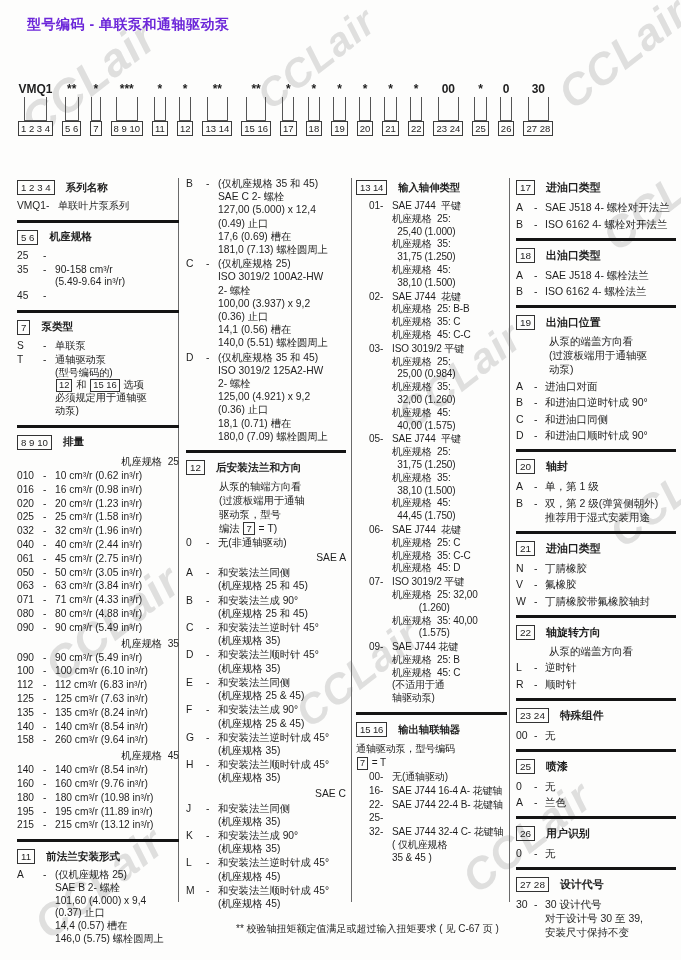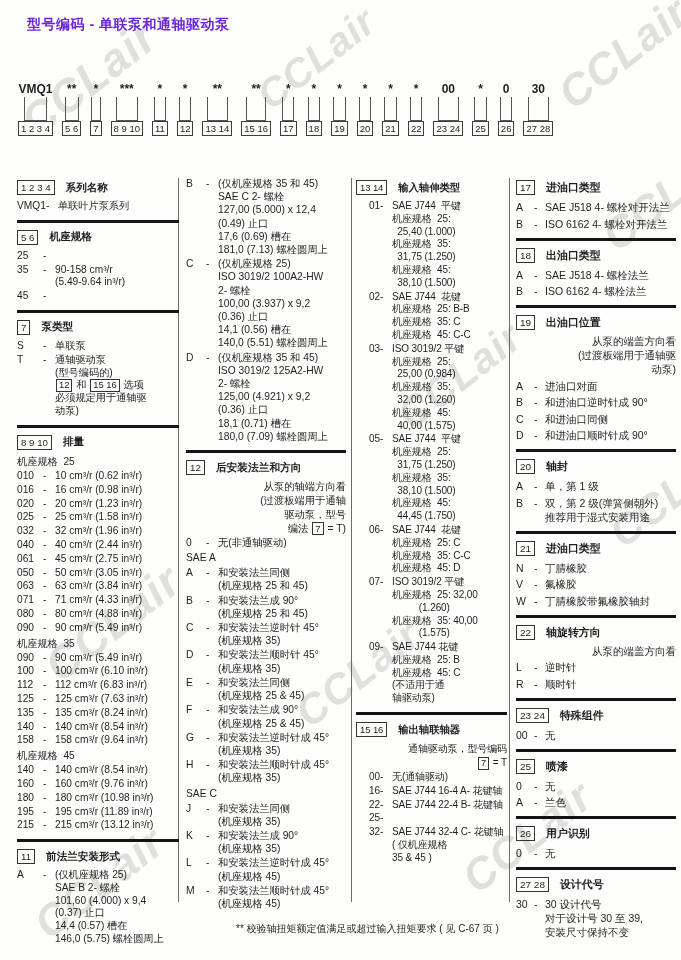--- a/index.html
+++ b/index.html
@@ -36,23 +36,23 @@
   .col-1{left:17px;width:162px;font-size:10.2px;}
   .col-2{left:186px;width:160px;font-size:10.3px;}
   .col-3{left:356px;width:151px;font-size:10px;letter-spacing:-.1px;}
   .col-4{left:516px;width:160px;font-size:10.5px;}
   .vdiv{position:absolute;top:178px;height:724px;width:1px;background:#6a6a6a;z-index:1;}
   .vd1{left:178px;} .vd2{left:351px;} .vd3{left:509px;}
   .section + .section{border-top:3px solid #141414;margin-top:7px;padding-top:3px;}
   .sec-head{display:flex;align-items:center;gap:11px;margin:4px 0 5px;}
   .sec-title{font-weight:bold;font-size:1.04em;}
   .nbox{border:1.2px solid #333;padding:0 3px;font-size:.95em;line-height:13px;white-space:pre;flex:0 0 auto;}
-  .note{padding-left:0;line-height:13px;margin:1px 0;white-space:pre-wrap;text-align:right;}
+  .note{padding-left:0;line-height:13px;margin:1px 0;white-space:pre-wrap;}
   .note.ind{padding-left:33px;}
-  .subhead{line-height:13px;margin:2px 0;white-space:pre-wrap;}
+  .subhead{line-height:13px;margin:2px 0;white-space:pre-wrap;text-align:right;}
   .row{display:flex;align-items:flex-start;margin:1px 0;line-height:12.8px;}
   .col-4 .row{margin:2.5px 0;line-height:14px;}
   .col-2 .row{line-height:13.2px;}
   .code{flex:0 0 26px;}
   .col-2 .code{flex-basis:20px;} .col-3 .code{flex-basis:24px;text-align:right;} .col-4 .code{flex-basis:18px;}
   .dash{flex:0 0 12px;} .col-4 .dash{flex:0 0 11px;}
   .desc{flex:1;white-space:pre-wrap;}
   .ibox{display:inline-block;border:1px solid #333;padding:0 2px;font-size:.92em;line-height:11px;margin:0 1px;}
   .footnote{position:absolute;left:236px;top:922px;font-size:10px;z-index:2;}
 </style>
@@ -314,21 +314,21 @@
         <span class="desc">135 cm³/r (8.24 in³/r)</span>
       </div>
       <div class="row">
         <span class="code">140</span>
         <span class="dash">-</span>
         <span class="desc">140 cm³/r (8.54 in³/r)</span>
       </div>
       <div class="row">
         <span class="code">158</span>
         <span class="dash">-</span>
-        <span class="desc">158 cm³/r (9.64 in³/r)</span>
+        <span class="desc">260 cm³/r (9.64 in³/r)</span>
       </div>
       <div class="subhead">机座规格  45</div>
       <div class="row">
         <span class="code">140</span>
         <span class="dash">-</span>
         <span class="desc">140 cm³/r (8.54 in³/r)</span>
       </div>
       <div class="row">
         <span class="code">160</span>
         <span class="dash">-</span>

